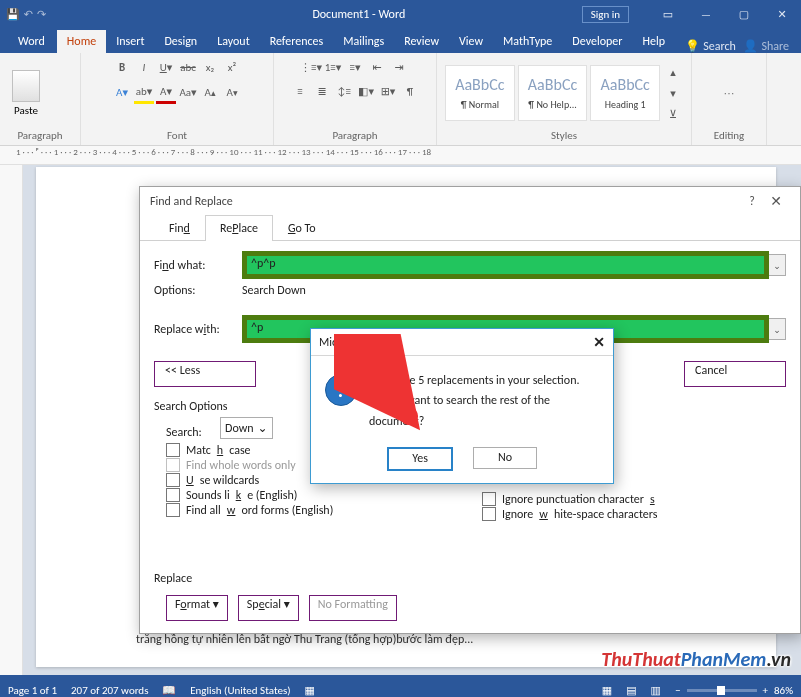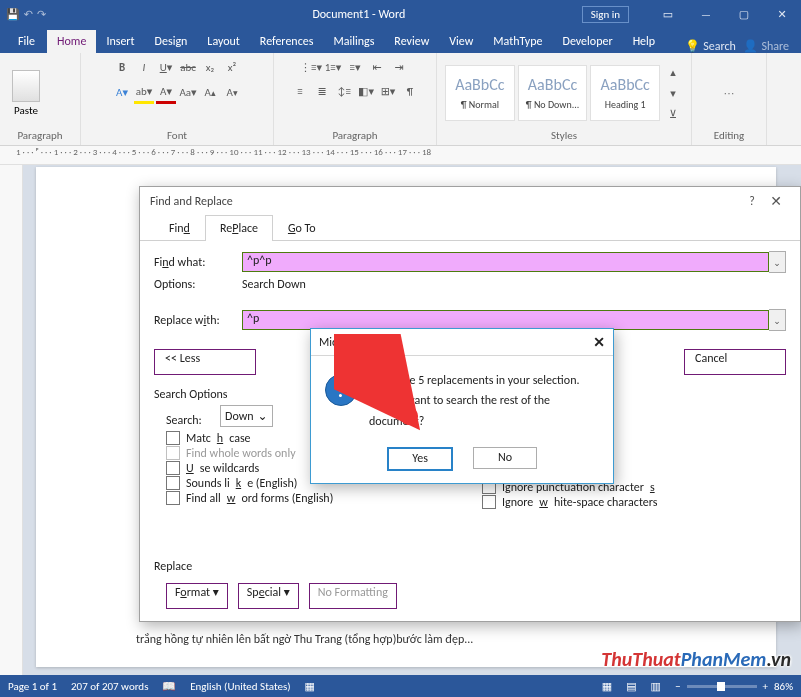--- a/index.html
+++ b/index.html
@@ -4,55 +4,55 @@
 <style>
 html,body{margin:0;padding:0;font-family:"Segoe UI","Calibri",Arial,sans-serif;font-size:11px;background:#fff;overflow:hidden;width:801px;height:697px;position:relative}
 .titlebar{height:28px;background:#2b579a;color:#fff;display:flex;align-items:center}
 .tb-left{width:130px;display:flex;align-items:center;padding-left:6px;gap:4px}
 .tb-center{flex:1;text-align:center;font-size:12px}
 .tb-right{display:flex;align-items:center;gap:0}
 .win-btn{width:38px;height:28px;display:flex;align-items:center;justify-content:center;color:#dfe6f2}
 .sign-in{border:1px solid #6890c9;padding:1px 8px;font-size:11px;margin-right:20px}
 .ribbon-tabs{height:25px;background:#2b579a;display:flex;align-items:flex-end;padding-left:8px;gap:0}
 .ribbon-tab{padding:4px 10px 5px;color:#fff;font-size:12px;cursor:pointer}
-.ribbon-tab.active{background:#f3f3f3;color:#701a75}
+.ribbon-tab.active{background:#f3f3f3;color:#c2410c}
 .ribbon-tab.file{padding-right:12px}
 .ribbon-extra{margin-left:auto;display:flex;color:#dfe6f2;font-size:12px;gap:8px;padding-right:12px}
 .ribbon{height:92px;background:#f3f3f3;border-bottom:1px solid #d4d4d4;display:flex}
 .group{border-right:1px solid #e0e0e0;padding:4px 8px 0;display:flex;flex-direction:column}
 .group-body{flex:1;display:flex;align-items:center;gap:2px}
 .group-label{text-align:center;color:#666;font-size:11px;padding-bottom:3px}
 .paste-btn{display:flex;flex-direction:column;align-items:center;padding:4px}
 .font-rows{display:flex;flex-direction:column;gap:4px}
 .font-row{display:flex;align-items:center;gap:2px}
 .rb-btn{width:20px;height:20px;display:flex;align-items:center;justify-content:center;color:#5c5c5c}
 .style-item{width:68px;height:54px;border:1px solid #e0e0e0;background:#fff;display:flex;flex-direction:column;align-items:center;justify-content:center;color:#8aa1c0;font-size:16px;overflow:hidden}
 .style-name{font-size:10px;color:#444;margin-top:4px}
 .ruler{height:18px;background:#f8f8f8;border-bottom:1px solid #e0e0e0;font-size:9px;color:#666;padding-left:16px;position:relative}
 .doc-area{position:relative;height:512px;background:#d7dee8}
 .vruler{position:absolute;left:0;top:0;width:22px;height:100%;background:#f8f8f8;border-right:1px solid #e0e0e0}
 .page{position:absolute;left:36px;top:2px;width:740px;height:500px;background:#fff;box-shadow:0 1px 3px rgba(0,0,0,.2)}
-.statusbar{position:absolute;bottom:0;left:0;right:0;height:22px;background:#2b579a;color:#fff;display:flex;align-items:center;font-size:11px;padding:0 8px;gap:14px}
+.statusbar{position:absolute;bottom:0;left:0;right:0;height:22px;background:#2b579a;color:#fff;display:flex;align-items:flex-end;font-size:11px;padding:0 8px;gap:14px}
 .statusbar .spacer{flex:1}
 .zoom{display:flex;align-items:center;gap:6px}
 .dialog{position:absolute;background:#fff;border:1px solid #a0a0a0;box-shadow:2px 4px 14px rgba(0,0,0,.3);font-size:12px;color:#222}
 .dlg-title{height:28px;display:flex;align-items:center;padding:0 10px;color:#444}
 .dlg-title .ttl{flex:1}
 .dlg-close{width:28px;text-align:center;font-size:14px;color:#555}
 .dlg-help{width:20px;text-align:center;color:#555}
 .fr-dialog{left:139px;top:186px;width:660px;padding-bottom:12px}
 .fr-tabs{display:flex;border-bottom:1px solid #d0d0d0;padding-left:14px;gap:0}
 .fr-tab{padding:5px 14px 6px;border:1px solid transparent;border-bottom:none;margin-bottom:-1px;cursor:pointer}
 .fr-tab span{text-decoration:underline}
 .fr-tab.active{border-color:#d0d0d0;background:#fff}
 .fr-body{padding:10px 14px 0}
 .fr-row{display:flex;align-items:center;margin-bottom:4px}
 .fr-label{width:88px}
 .fr-label span{text-decoration:underline}
-.fr-input{flex:1;height:18px;border:1px solid #4d7c0f;padding:0 4px;background:#f0abfc}
+.fr-input{flex:1;height:18px;border:5px solid #4d7c0f;padding:0 4px;background:#22c55e}
 .fr-dd{width:16px;height:20px;border:1px solid #adadad;border-left:none;display:flex;align-items:center;justify-content:center;font-size:9px;color:#555;background:#f0f0f0}
 .fr-btnrow{display:flex;gap:8px;margin:18px 0 12px}
 .fr-btn{height:22px;border:1px solid #701a75;background:#fff;padding:1px 10px;min-width:80px;text-align:left;cursor:pointer}
 .fr-btn.push{margin-left:auto}
 .fr-sect-title{padding-bottom:4px}
 .fr-subrow{display:flex;align-items:flex-end;margin:0 0}
 .fr-search-lab{width:54px;margin-left:12px}
 .fr-select{height:20px;border:1px solid #adadad;padding:0 4px;background:#fff;display:flex;align-items:center;gap:4px}
 .fr-cols{display:flex;margin-top:4px}
 .fr-col{flex:1;display:flex;flex-direction:column;gap:1px}
@@ -94,21 +94,21 @@
   <div class="tb-right">
     <div class="sign-in">Sign in</div>
     <div class="win-btn">▭</div>
     <div class="win-btn">—</div>
     <div class="win-btn">▢</div>
     <div class="win-btn">✕</div>
   </div>
 </div>
 
 <div class="ribbon-tabs">
-  <div class="ribbon-tab file">File</div>
+  <div class="ribbon-tab file">Word</div>
   <div class="ribbon-tab active">Home</div>
   <div class="ribbon-tab">Insert</div>
   <div class="ribbon-tab">Design</div>
   <div class="ribbon-tab">Layout</div>
   <div class="ribbon-tab">References</div>
   <div class="ribbon-tab">Mailings</div>
   <div class="ribbon-tab">Review</div>
   <div class="ribbon-tab">View</div>
   <div class="ribbon-tab">MathType</div>
   <div class="ribbon-tab">Developer</div>
@@ -177,21 +177,21 @@
     <div class="group-label">Paragraph</div>
   </div>
   <div class="group" style="width:238px">
     <div class="group-body" style="gap:3px">
       <div class="style-item">
           <span>AaBbCc</span>
           <span class="style-name">¶ Normal</span>
         </div>
       <div class="style-item">
           <span>AaBbCc</span>
-          <span class="style-name">¶ No Down...</span>
+          <span class="style-name">¶ No Help...</span>
         </div>
       <div class="style-item">
           <span>AaBbCc</span>
           <span class="style-name">Heading 1</span>
         </div>
       <div style="display:flex;flex-direction:column;gap:1px">
           <div class="rb-btn">▴</div>
           <div class="rb-btn">▾</div>
           <div class="rb-btn">⊻</div>
         </div>

